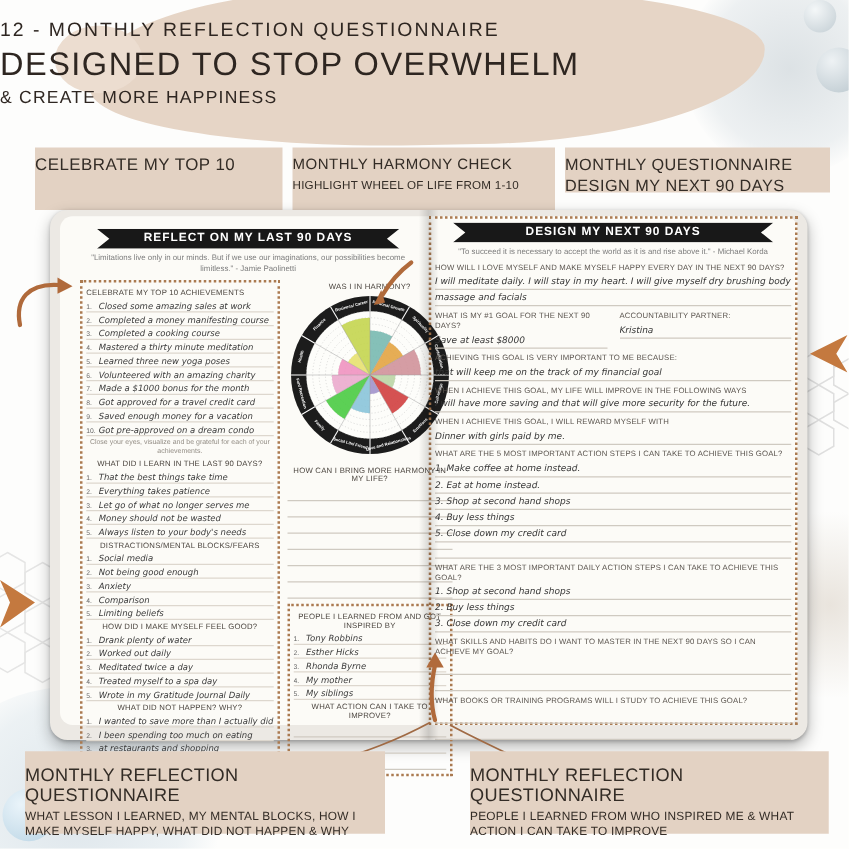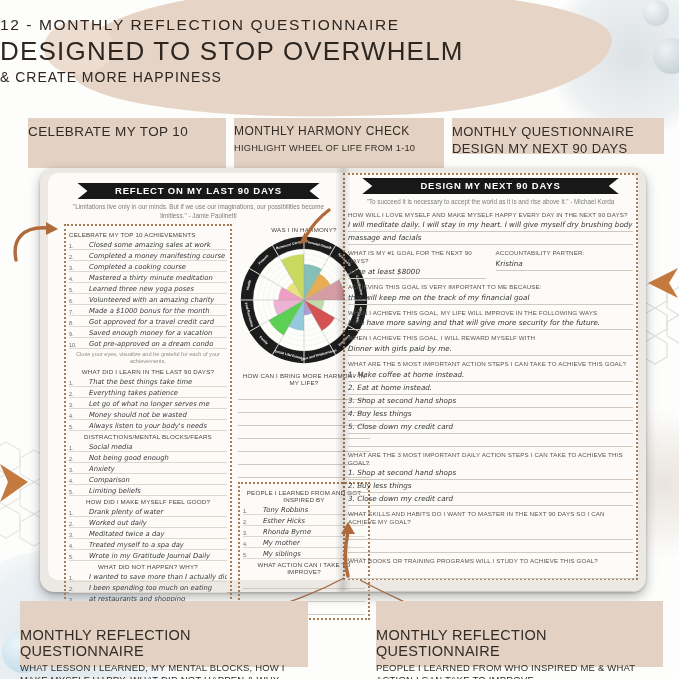--- a/index.html
+++ b/index.html
@@ -28,42 +28,42 @@
   .co1{left:28px;top:118px;width:198px;height:50px;}
   .co2{left:234px;top:118px;width:210px;height:50px;}
   .co3{left:452px;top:118px;width:212px;height:36px;}
   .co-l1{font-size:13.5px;letter-spacing:.4px;}
   .co-l2{font-size:13.5px;letter-spacing:.4px;margin-top:2px;}
   .co2 .co-l1{font-size:12px;}
   .co2 .co-l2{font-size:9.3px;margin-top:5px;letter-spacing:.2px;}
   .co3 .co-l1,.co3 .co-l2{font-size:13px;}
   .cob1{left:20px;top:601px;width:288px;height:66px;}
   .cob2{left:376px;top:601px;width:287px;height:66px;}
-  .cob-l1{font-size:14.5px;letter-spacing:.3px;margin-top:20px;}
+  .cob-l1{font-size:14.5px;letter-spacing:.3px;margin-top:6px;}
   .cob-l2{font-size:9.5px;letter-spacing:.2px;margin-top:3px;line-height:1.3;padding:0 0;}
   
   .book{position:absolute;left:40px;top:168px;width:606px;height:424px;background:#ece9e4;
         border-radius:14px;box-shadow:0 5px 12px rgba(0,0,0,.28),0 1px 3px rgba(0,0,0,.2);}
   .pages{position:absolute;left:8px;right:8px;top:5px;bottom:12px;background:#fcfbf7;border-radius:10px;display:flex;}
   .spine{position:absolute;left:50%;top:0;bottom:0;width:16px;margin-left:-8px;
          background:linear-gradient(90deg,rgba(0,0,0,0) 0%,rgba(0,0,0,.14) 50%,rgba(0,0,0,0) 100%);}
   .page{width:50%;box-sizing:border-box;position:relative;}
   .pageL{padding:10px 10px 8px 16px;}
   .pageR{padding:10px 16px 8px 12px;}
   .banner{background:#181818;color:#fff;text-align:center;font-size:9.5px;font-weight:bold;
           letter-spacing:.8px;height:16px;line-height:16px;width:90%;margin:0 auto 4px auto;
           clip-path:polygon(0 0,100% 0,calc(100% - 10px) 50%,100% 100%,0 100%,10px 50%);}
   .quote{font-size:6.3px;color:#7d7d7d;text-align:center;line-height:1.35;margin-bottom:4px;}
   .cols{display:flex;gap:6px;}
   .dotbox{border:2px dotted #aa7a50;padding:3px 3px;box-sizing:border-box;}
   .colL{width:168px;}
   .colM{flex:1;display:flex;flex-direction:column;}
   .ph{font-size:6.2px;color:#4a443e;letter-spacing:.2px;text-align:center;margin:2px 0 1px 0;}
   .ph-left{text-align:left;}
-  .hw-item{display:flex;align-items:flex-end;gap:12px;border-bottom:1px solid #ddd7ce;height:10px;overflow:hidden;}
+  .hw-item{display:flex;align-items:flex-end;gap:2px;border-bottom:1px solid #ddd7ce;height:10px;overflow:hidden;}
   .hw-item .num{font-size:5.4px;color:#666;width:8px;flex:0 0 8px;font-style:normal;}
   .hw-item .txt,.hw{font-family:"DejaVu Sans",sans-serif;font-style:italic;font-size:6.8px;color:#3b3b3b;white-space:nowrap;}
   .footnote{font-size:5.6px;color:#948e86;text-align:center;line-height:1.3;margin:2px 0;}
   .wheel-wrap{width:132px;margin:0 auto;}
   .ans-line{border-bottom:1px solid #cfcac1;min-height:11px;font-family:"DejaVu Sans",sans-serif;
             font-style:italic;font-size:7.2px;color:#363636;white-space:nowrap;overflow:hidden;padding-top:1px;}
   .people-box{margin-top:4px;}
   .qa{margin-bottom:4px;}
   .qa .q{font-size:6.2px;color:#5a544e;letter-spacing:.15px;line-height:1.25;margin-bottom:1px;}
   .qa-grid{display:flex;gap:10px;}

